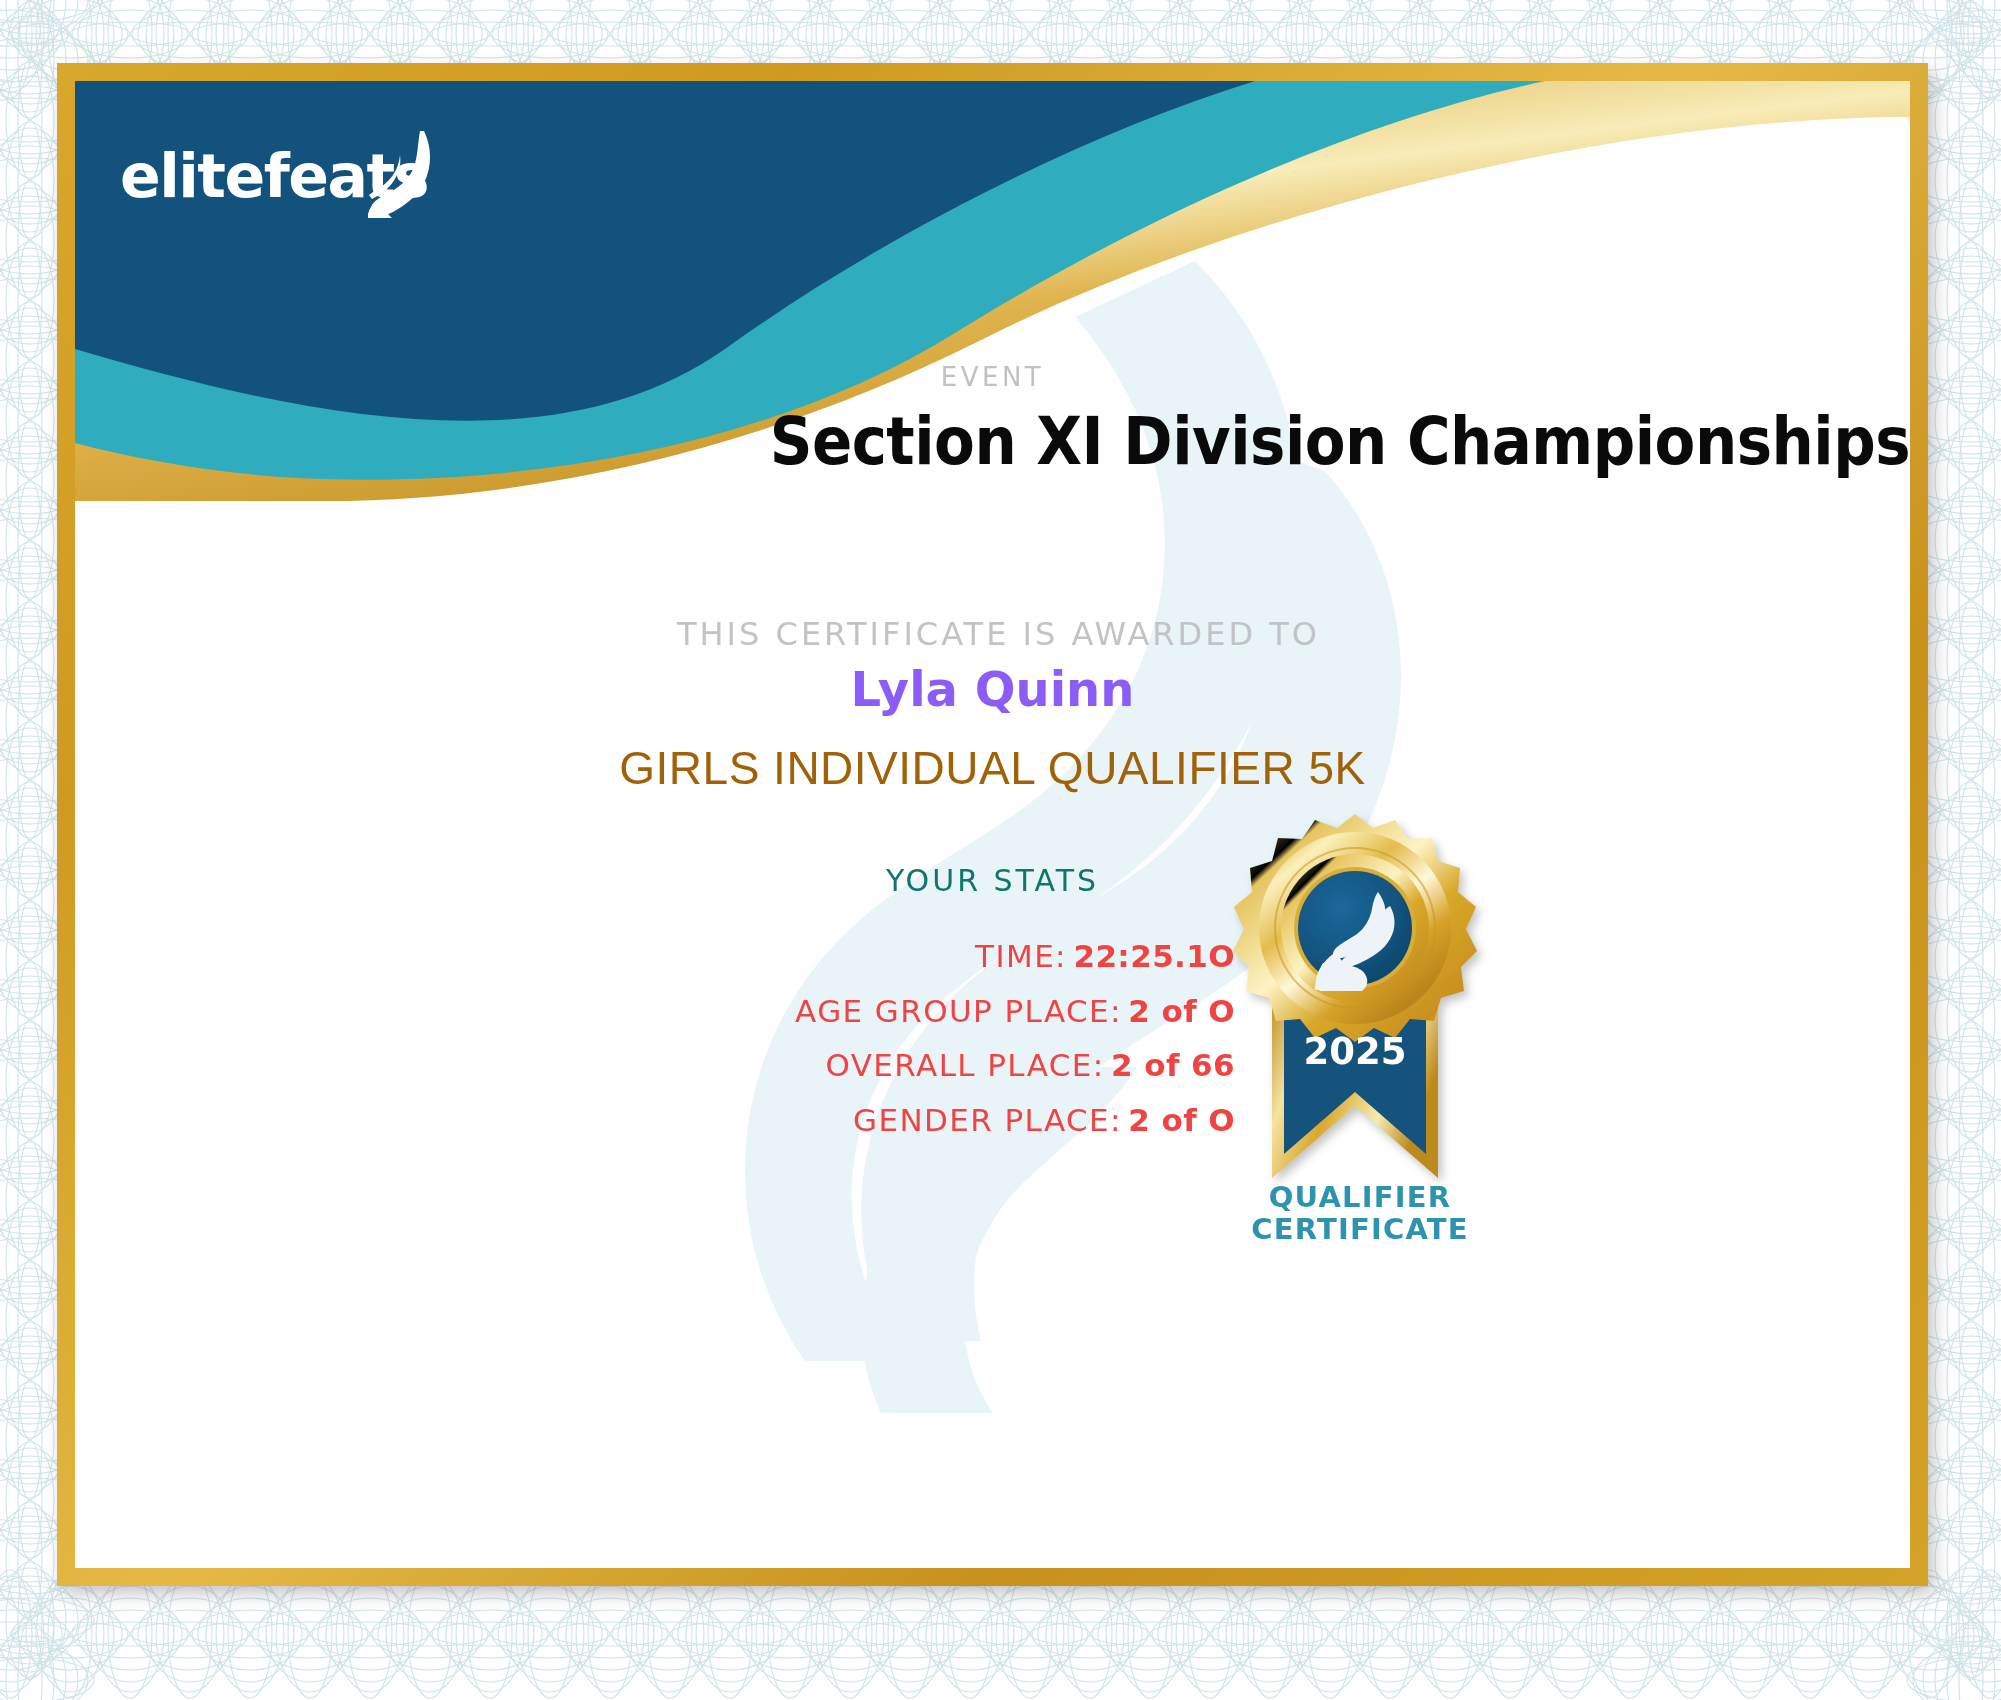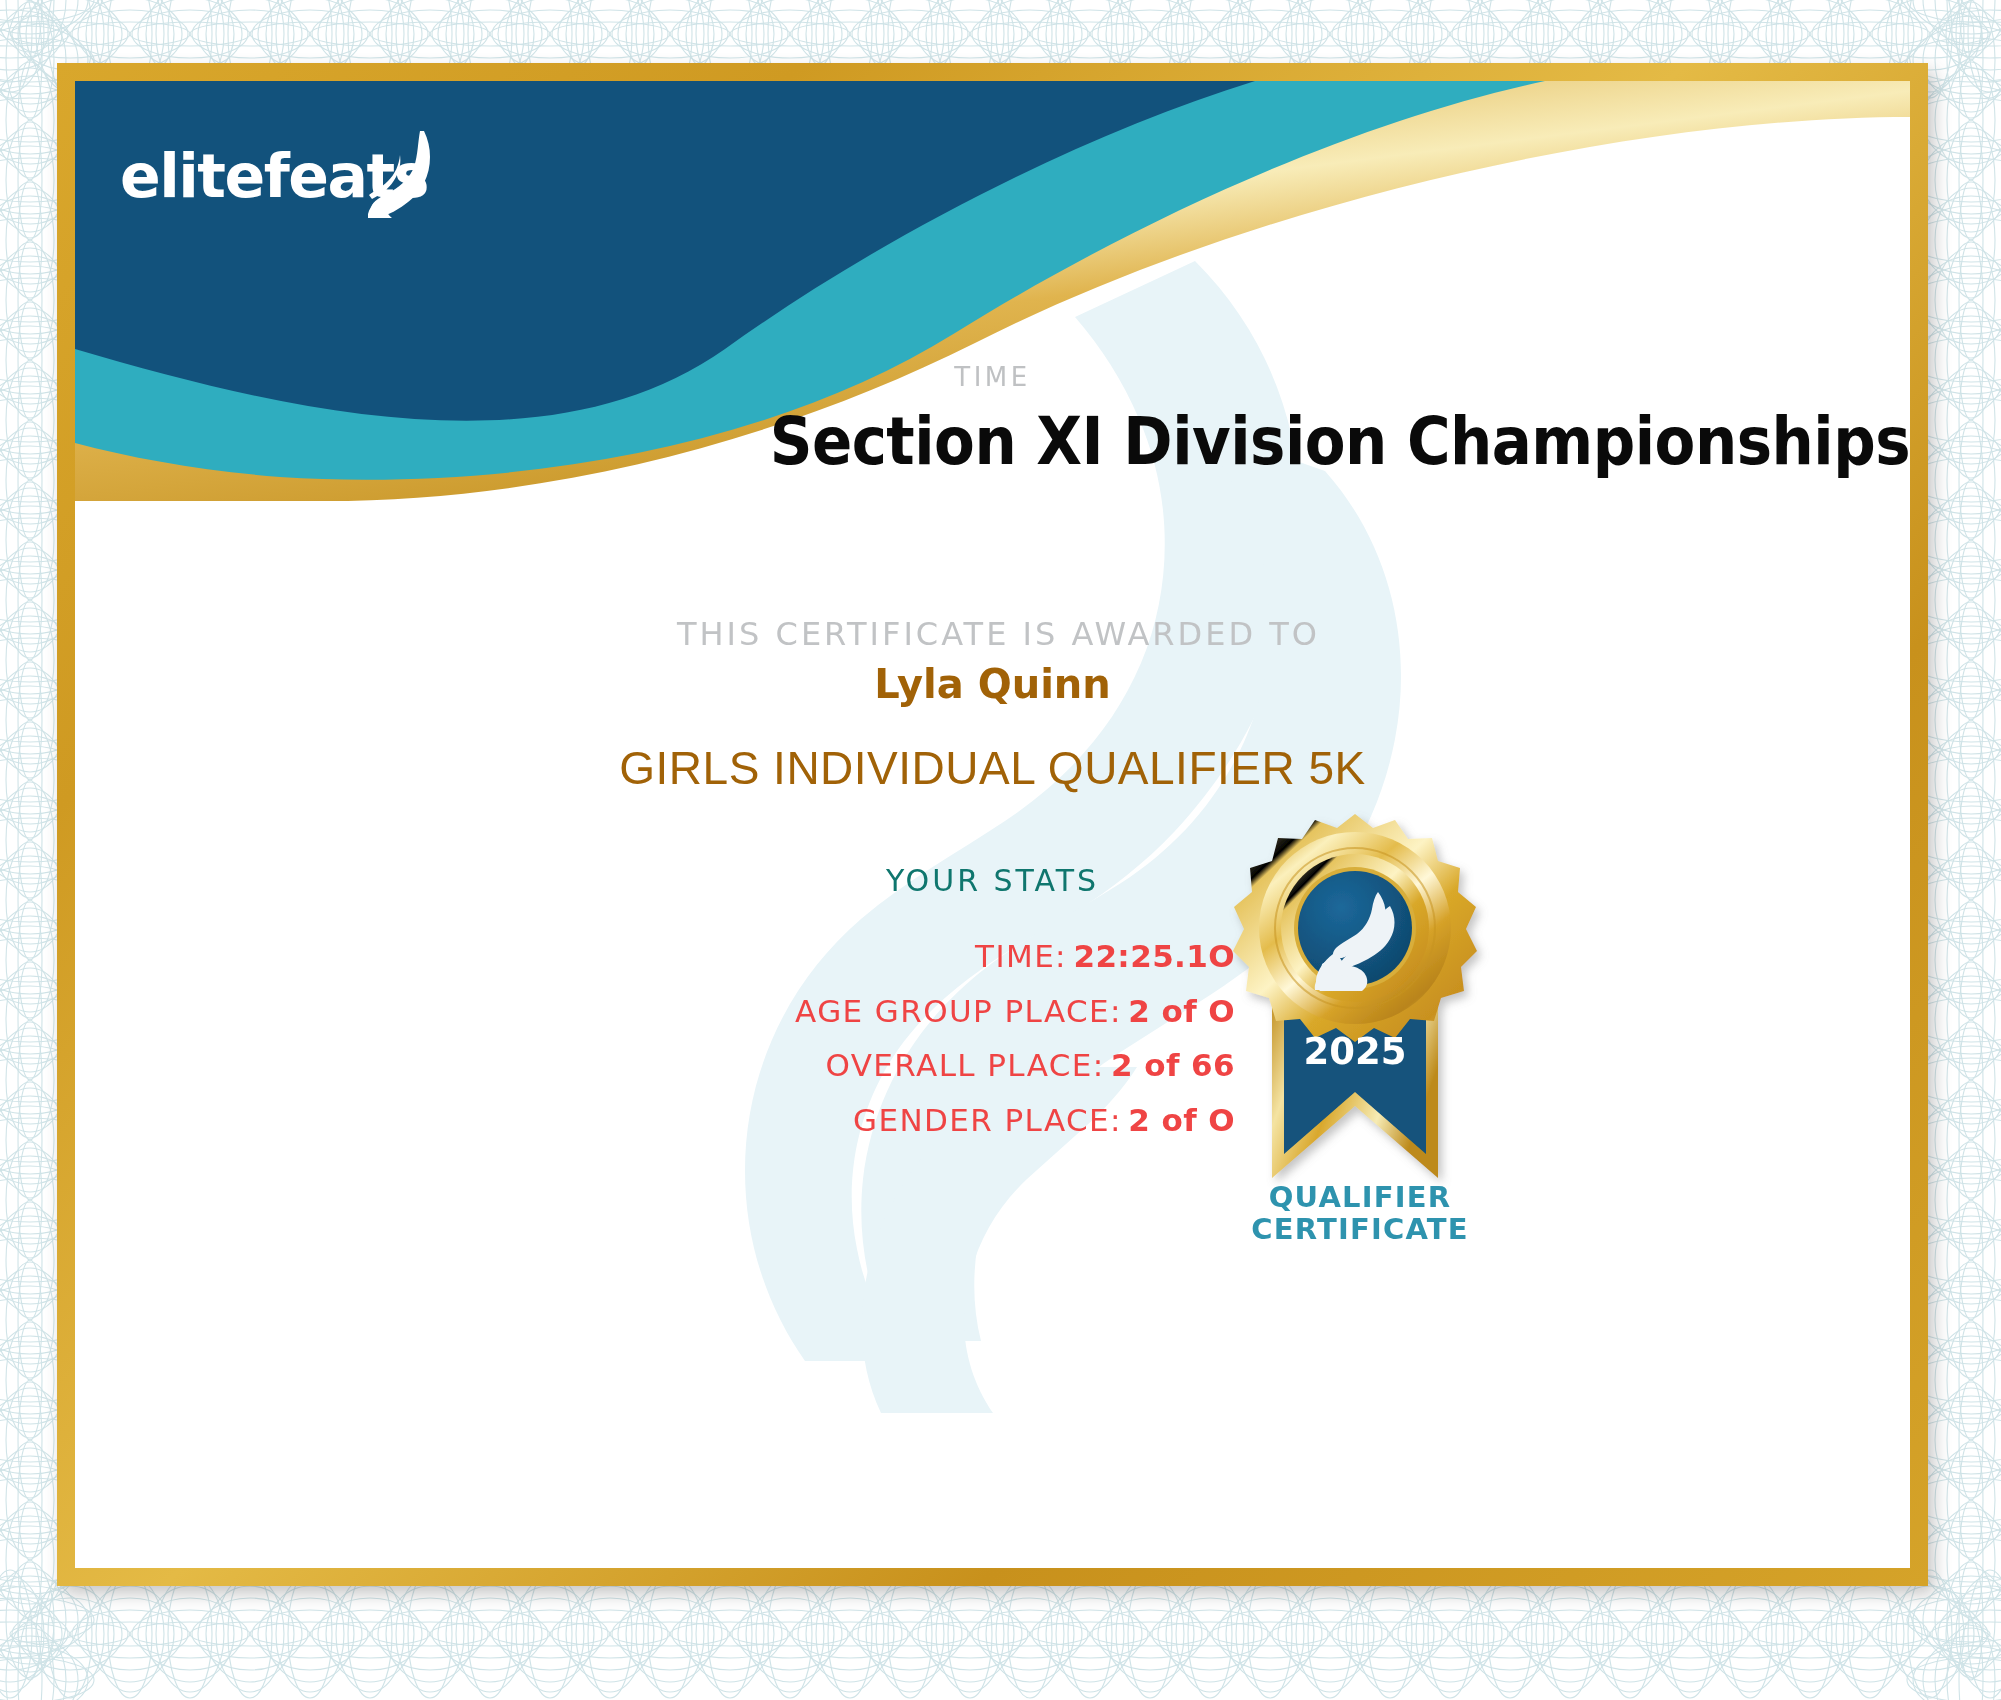--- a/index.html
+++ b/index.html
@@ -142,23 +142,23 @@
     letter-spacing: 3px;
     color: #c1c3c5;
     padding-left: 12px;
   }
 
   #recipient-name {
     position: absolute;
     top: 580px;
     width: 100%;
     text-align: center;
-    font-size: 40px;
+    font-size: 48px;
     font-weight: 700;
-    color: #a16207;
+    color: #8b5cf6;
     font-family: "DejaVu Sans", sans-serif;
     letter-spacing: 0px;
   }
 
   #category {
     position: absolute;
     top: 660px;
     width: 100%;
     text-align: center;
     font-size: 46px;
@@ -445,21 +445,21 @@
                      C45 32 46 28 47 24 Z" opacity="0.0"></path>
             <path d="M14 74 C10 78 7 82 6 87 L6 91 L30 91 C26 88 24 84 25 80 L20 74 Z"></path>
             <path d="M7 68 C12 64 20 60 26 54 C33 47 37 38 38 28 C39 35 38 43 34 50
                      C29 60 20 67 10 72 Z"></path>
           </g>
         </svg>
       </div>
 
       <div id="content">
 
-        <div class="label-caps" id="event-label">TIME</div>
+        <div class="label-caps" id="event-label">EVENT</div>
 
         <div id="event-title">Section XI Division Championships</div>
 
         <div class="label-caps" id="awarded-label">THIS CERTIFICATE IS AWARDED TO</div>
 
         <div id="recipient-name">Lyla Quinn</div>
 
         <div id="category">GIRLS INDIVIDUAL QUALIFIER 5K</div>
 
         <div class="label-caps" id="stats-label">YOUR STATS</div>

